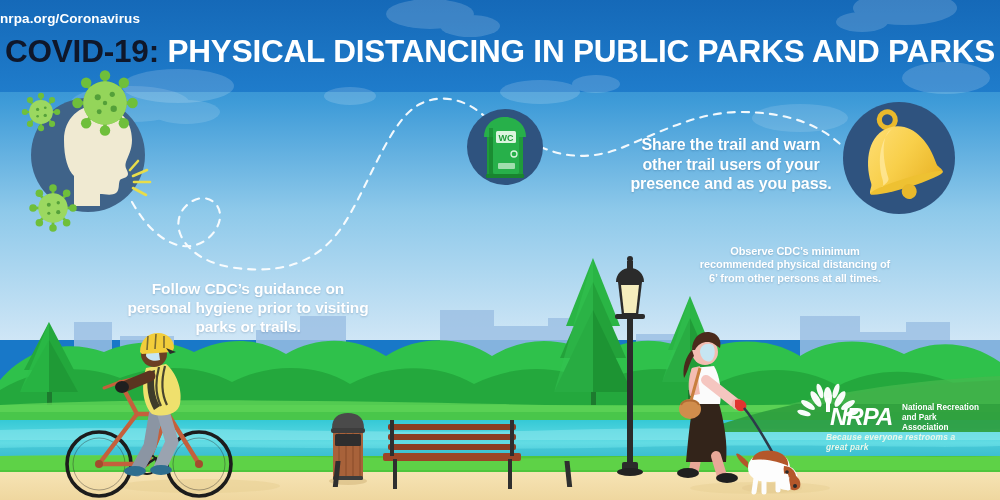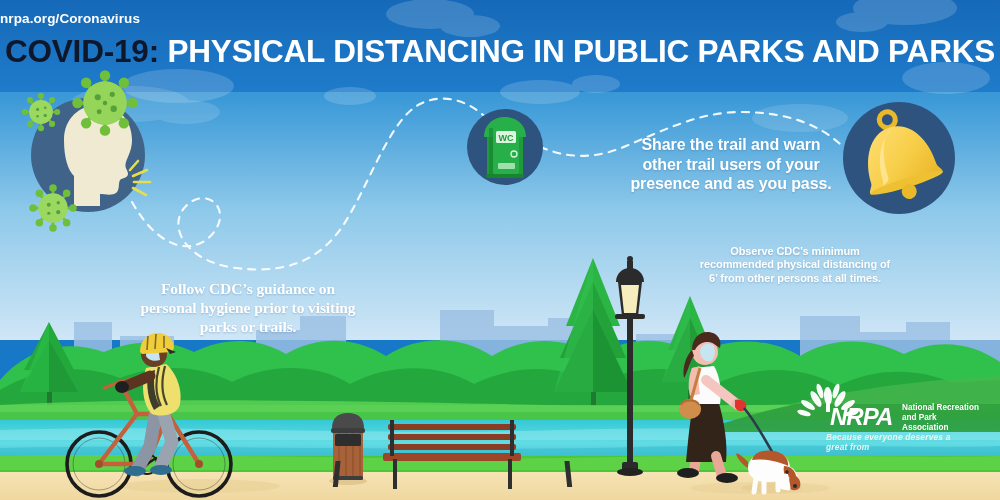--- a/index.html
+++ b/index.html
@@ -39,21 +39,21 @@
     letter-spacing:-0.2px;
     color:#ffffff;
     white-space:nowrap;
   }
   #title .covid { color:#0f172a; }
 
   #t-symptoms  { left:130px; top:120px; width:260px; font-size:17.5px; }
   #t-restrooms { left:382px; top:200px; width:250px; font-size:16px; }
   #t-share     { left:608px; top:135px; width:246px; font-size:16px; }
   #t-observe   { left:640px; top:245px; width:310px; font-size:11px;text-align:center; }
-  #t-hygiene   { left:104px; top:280px; width:288px; font-size:15.5px;font-family:Liberation Serif, serif; }
+  #t-hygiene   { left:104px; top:280px; width:288px; font-size:15.5px; }
 
   
   #logo-wrap { position:absolute; left:780px; top:392px; width:190px; height:58px; }
   .logo-name { position:absolute; left:50px; top:11px; font-size:24px; font-weight:bold;
                color:#fff; letter-spacing:-1px; font-style:italic; }
   .logo-sub1 { position:absolute; left:122px; top:11px; font-size:8.2px; color:#fff;
                font-weight:bold; line-height:1.22; width:80px; }
   .logo-tag  { position:absolute; left:46px; top:40px; font-size:8.4px; color:#eaf7ea;
                font-style:italic; font-weight:bold; letter-spacing:.2px; }
 </style>
@@ -529,16 +529,16 @@
 recommended physical distancing of
 6’ from other persons at all times.</div>
   <div class="txt" id="t-hygiene">Follow CDC’s guidance on
 personal hygiene prior to visiting
 parks or trails.</div>
 
   <div id="logo-wrap">
     <div class="logo-name">NRPA</div>
     <div class="logo-sub1" style="white-space:pre-line;">National Recreation
 and Park Association</div>
-    <div class="logo-tag">Because everyone deserves a great from</div>
+    <div class="logo-tag">Because everyone restrooms a great park</div>
   </div>
 
 </div>
 
 </body></html>

